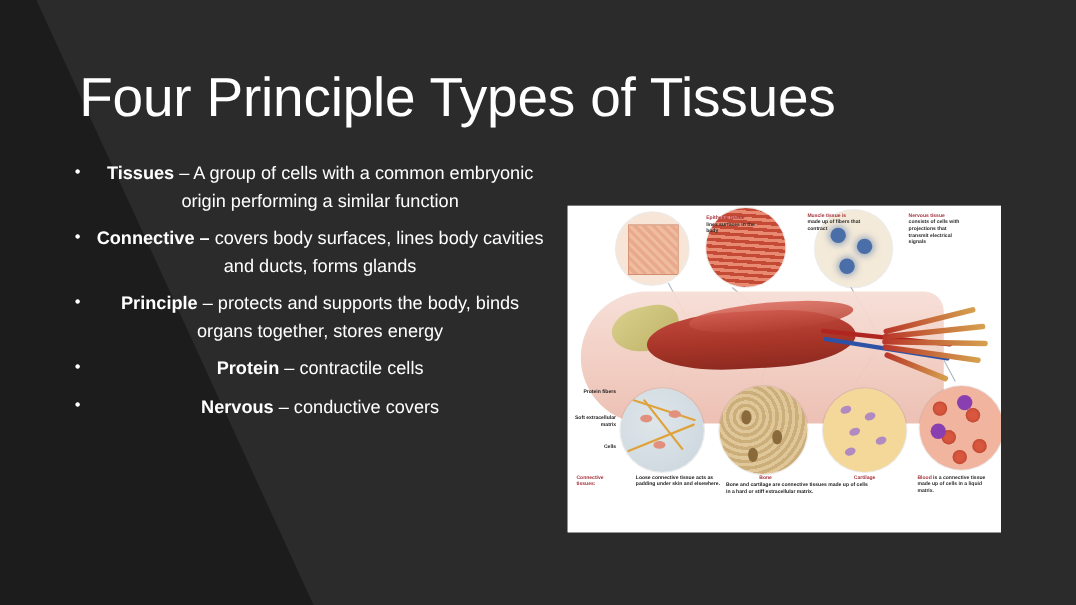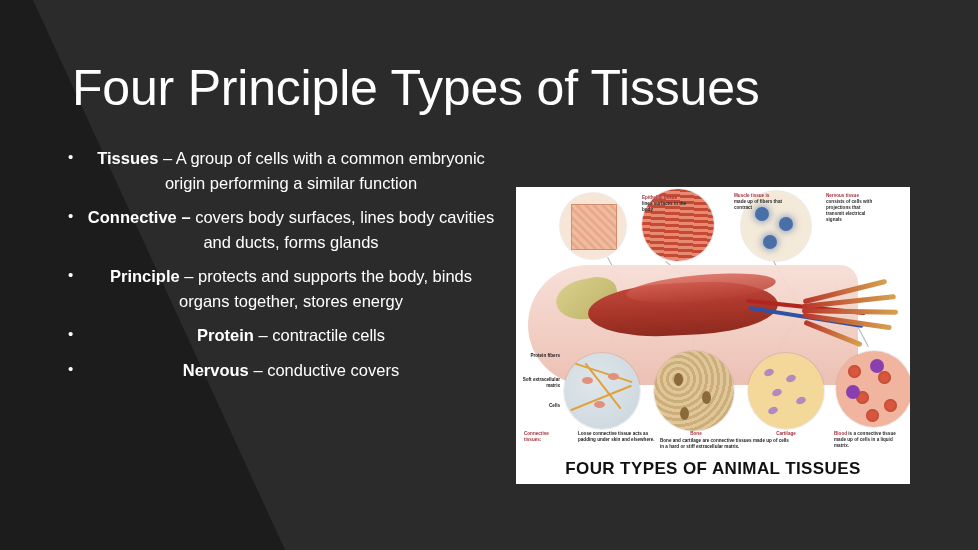--- a/index.html
+++ b/index.html
@@ -280,16 +280,15 @@
       <div class="lbl-blk" style="left:144px;top:251px;width:130px;">Bone and cartilage are connective tissues made up of cells in a hard or stiff extracellular matrix.</div>
 
       <div class="lbl-c" style="left:242px;top:244px;width:56px;">Cartilage</div>
 
       <div class="lbl" style="left:318px;top:244px;width:66px;">
         <span class="hd">Blood</span><span> is a connective tissue made up of cells in a liquid matrix.</span>
       </div>
 
     </div>
 
-    <div id="fig-caption">FOUR TYPES OF ANIMAL TISSUES</div>
   </div>
 
 </div>
 
 </body></html>

